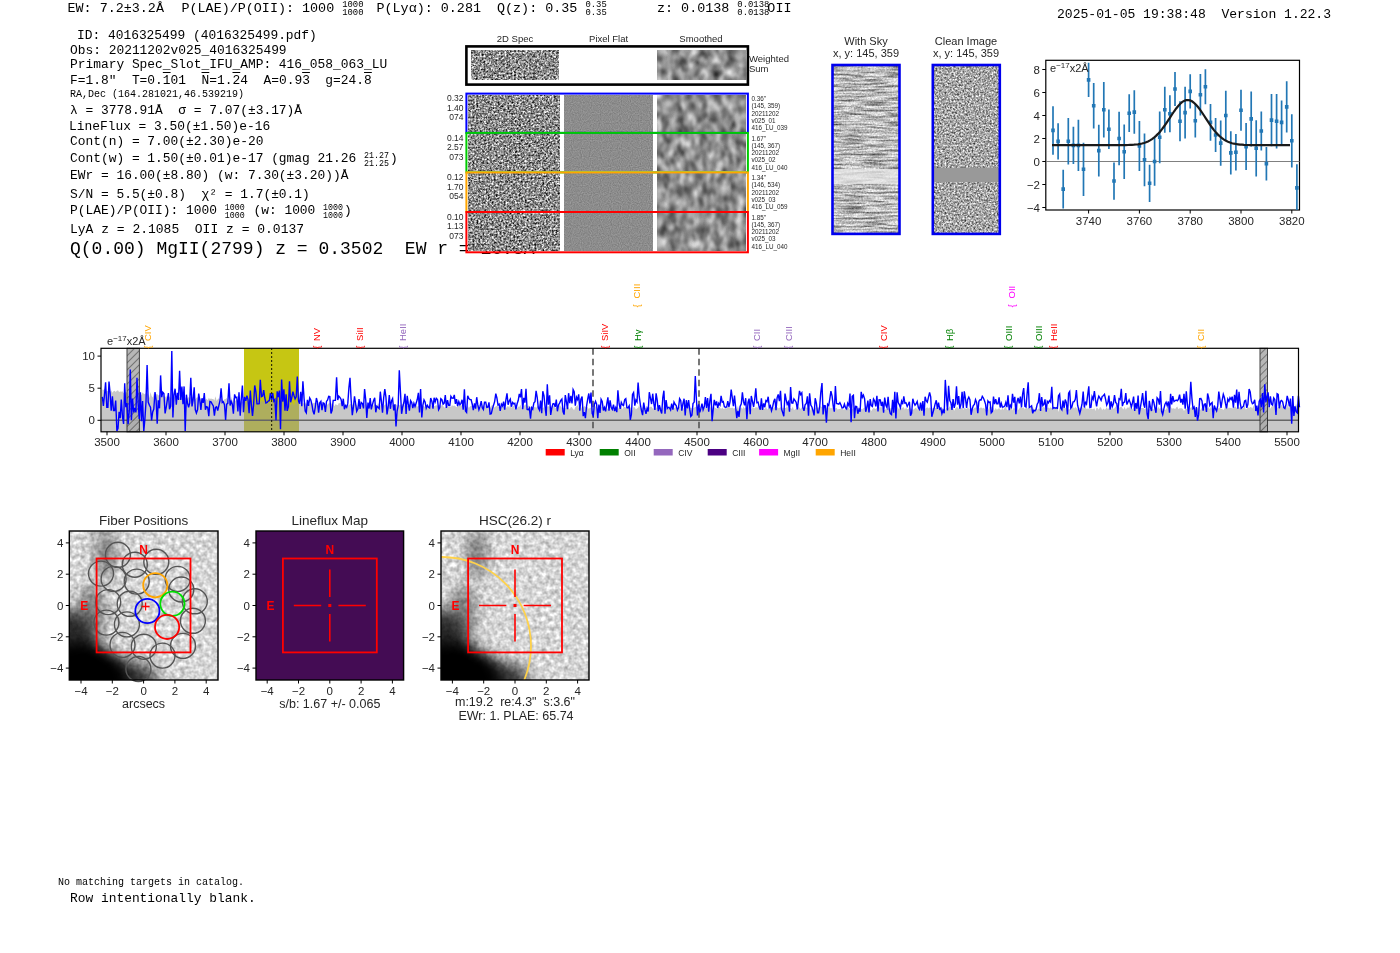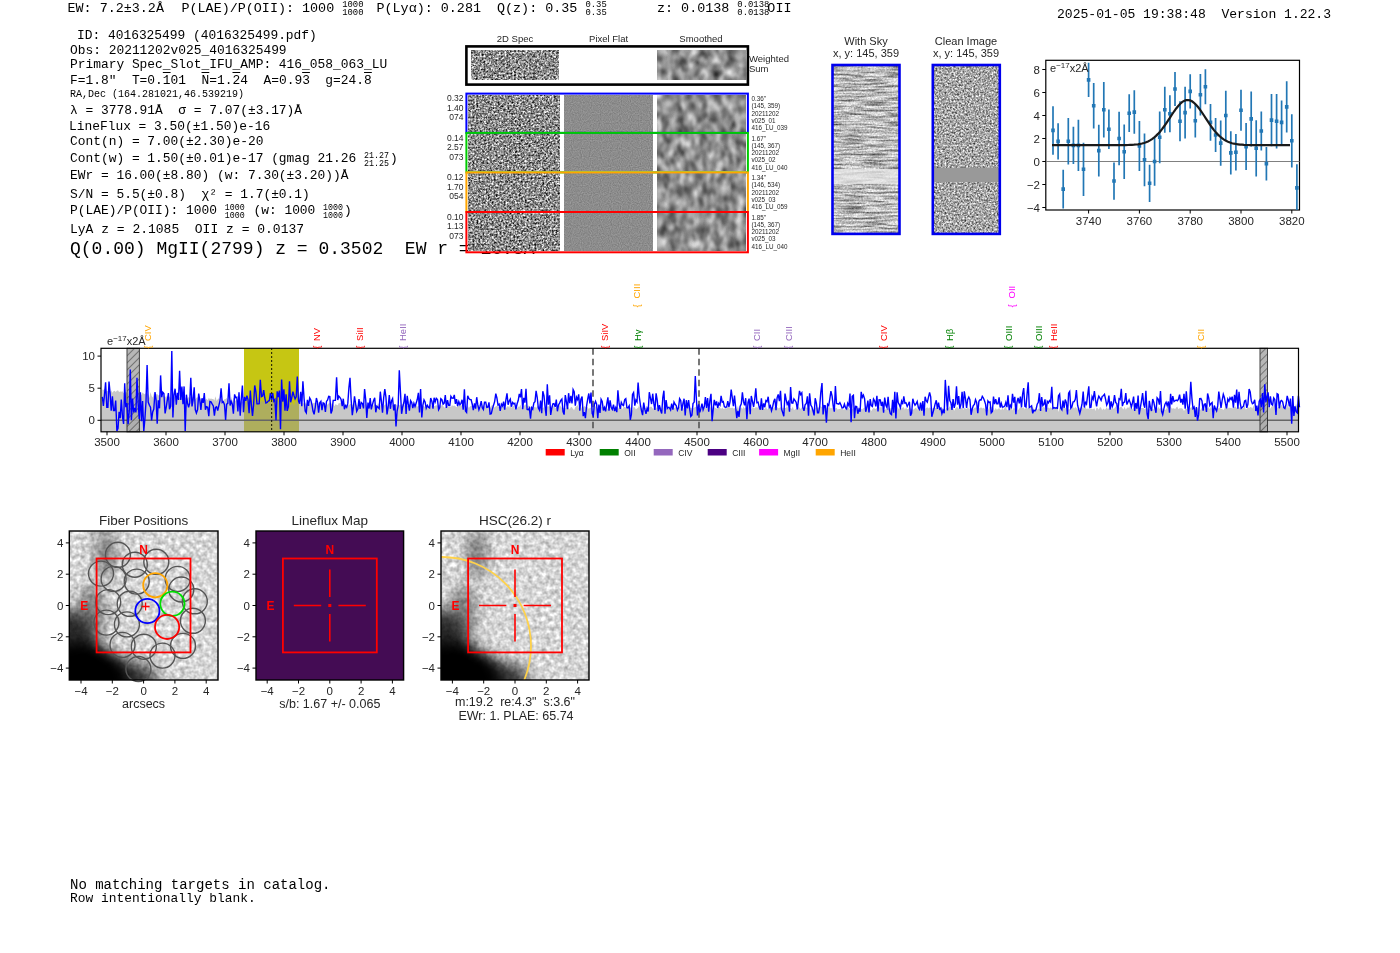--- a/index.html
+++ b/index.html
@@ -454,14 +454,14 @@
 <text x="435.0" y="109.5" font-family="Liberation Sans" font-size="11.5" fill="#262626" text-anchor="end">0</text>
 <line x1="437.5" y1="74.2" x2="441.0" y2="74.2" stroke="#000" stroke-width="1"></line>
 <text x="435.0" y="78.2" font-family="Liberation Sans" font-size="11.5" fill="#262626" text-anchor="end">2</text>
 <line x1="437.5" y1="42.9" x2="441.0" y2="42.9" stroke="#000" stroke-width="1"></line>
 <text x="435.0" y="46.9" font-family="Liberation Sans" font-size="11.5" fill="#262626" text-anchor="end">4</text>
 <text x="143.6" y="208" font-family="Liberation Sans" font-size="12.5" fill="#262626" text-anchor="middle">arcsecs</text>
 <text x="329.8" y="208" font-family="Liberation Sans" font-size="12.5" fill="#262626" text-anchor="middle">s/b: 1.67 +/- 0.065</text>
 <text x="515" y="206" font-family="Liberation Sans" font-size="12.5" fill="#262626" text-anchor="middle">m:19.2&nbsp;&nbsp;re:4.3"&nbsp;&nbsp;s:3.6"</text>
 <text x="516" y="220" font-family="Liberation Sans" font-size="12.5" fill="#262626" text-anchor="middle">EWr: 1. PLAE: 65.74</text>
 </svg>
-<div class="t" style="left:70px;top:878px;font-size:14px;">No matching targets in catalog.</div>
+<div class="t" style="left:58px;top:878px;font-size:10px;">No matching targets in catalog.</div>
 <div class="t" style="left:70px;top:893px;font-size:12.9px;">Row intentionally blank.</div>
 </div>
 </body></html>

